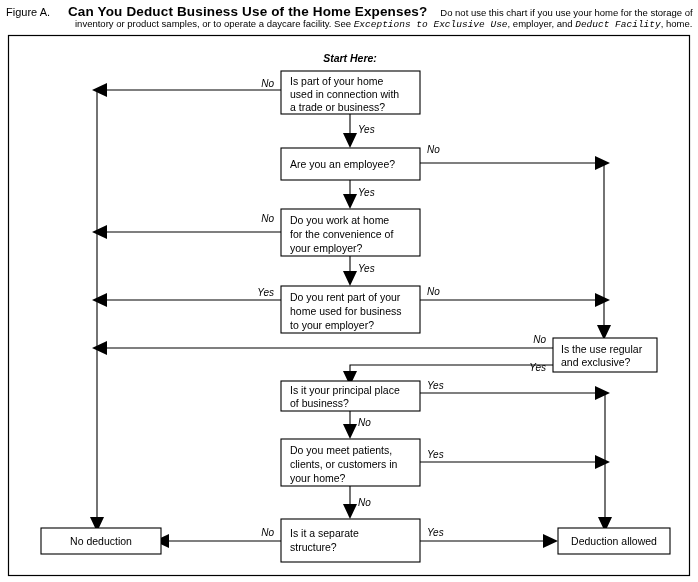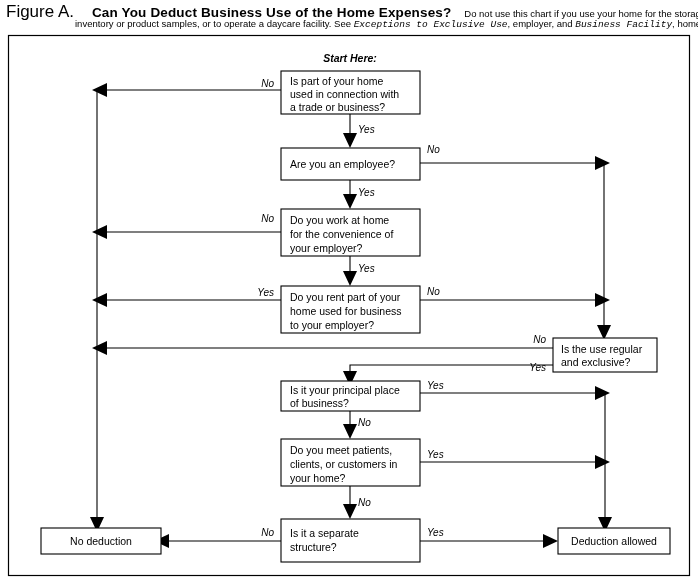--- a/index.html
+++ b/index.html
@@ -26,21 +26,21 @@
     width: 698px;
     height: 34px;
   }
   .hdr-line1 {
     position: absolute;
     left: 6px;
     top: 2px;
     white-space: nowrap;
   }
   .hdr-figlabel {
-    font-size: 17px;
+    font-size: 11px;
     font-weight: normal;
     margin-top: 9px;
   }
   .hdr-title {
     font-size: 13.5px;
     font-weight: bold;
     letter-spacing: 0.15px;
   }
   .hdr-note {
     font-size: 9.5px;
@@ -101,21 +101,21 @@
 
   <div class="header">
     <div class="hdr-line1">
       <span class="hdr-figlabel">Figure A.</span>
       <span style="display:inline-block;width:9px;"></span>
       <span class="hdr-title">Can You Deduct Business Use of the Home Expenses?</span>
       <span style="display:inline-block;width:4px;"></span>
       <span class="hdr-note">Do not use this chart if you use your home for the storage of</span>
     </div>
     <div class="hdr-line2">
-      <span>inventory or product samples, or to operate a daycare facility. See </span><span class="ital">Exceptions to Exclusive Use</span><span>, employer, and </span><span class="ital">Business Facility</span><span>, home.</span>
+      <span>inventory or product samples, or to operate a daycare facility. See </span><span class="ital">Exceptions to Exclusive Use</span><span>, employer, and </span><span class="ital">Deduct Facility</span><span>, home.</span>
     </div>
   </div>
 
   <svg class="chart" width="698" height="582" viewBox="0 0 698 582">
 
     <rect class="frame" x="8.5" y="35.5" width="681" height="540"></rect>
 
     <path class="connector" d="M97,90 L97,527"></path>
     <polygon class="arrowhead" points="90,517 104,517 97,532"></polygon>
 

